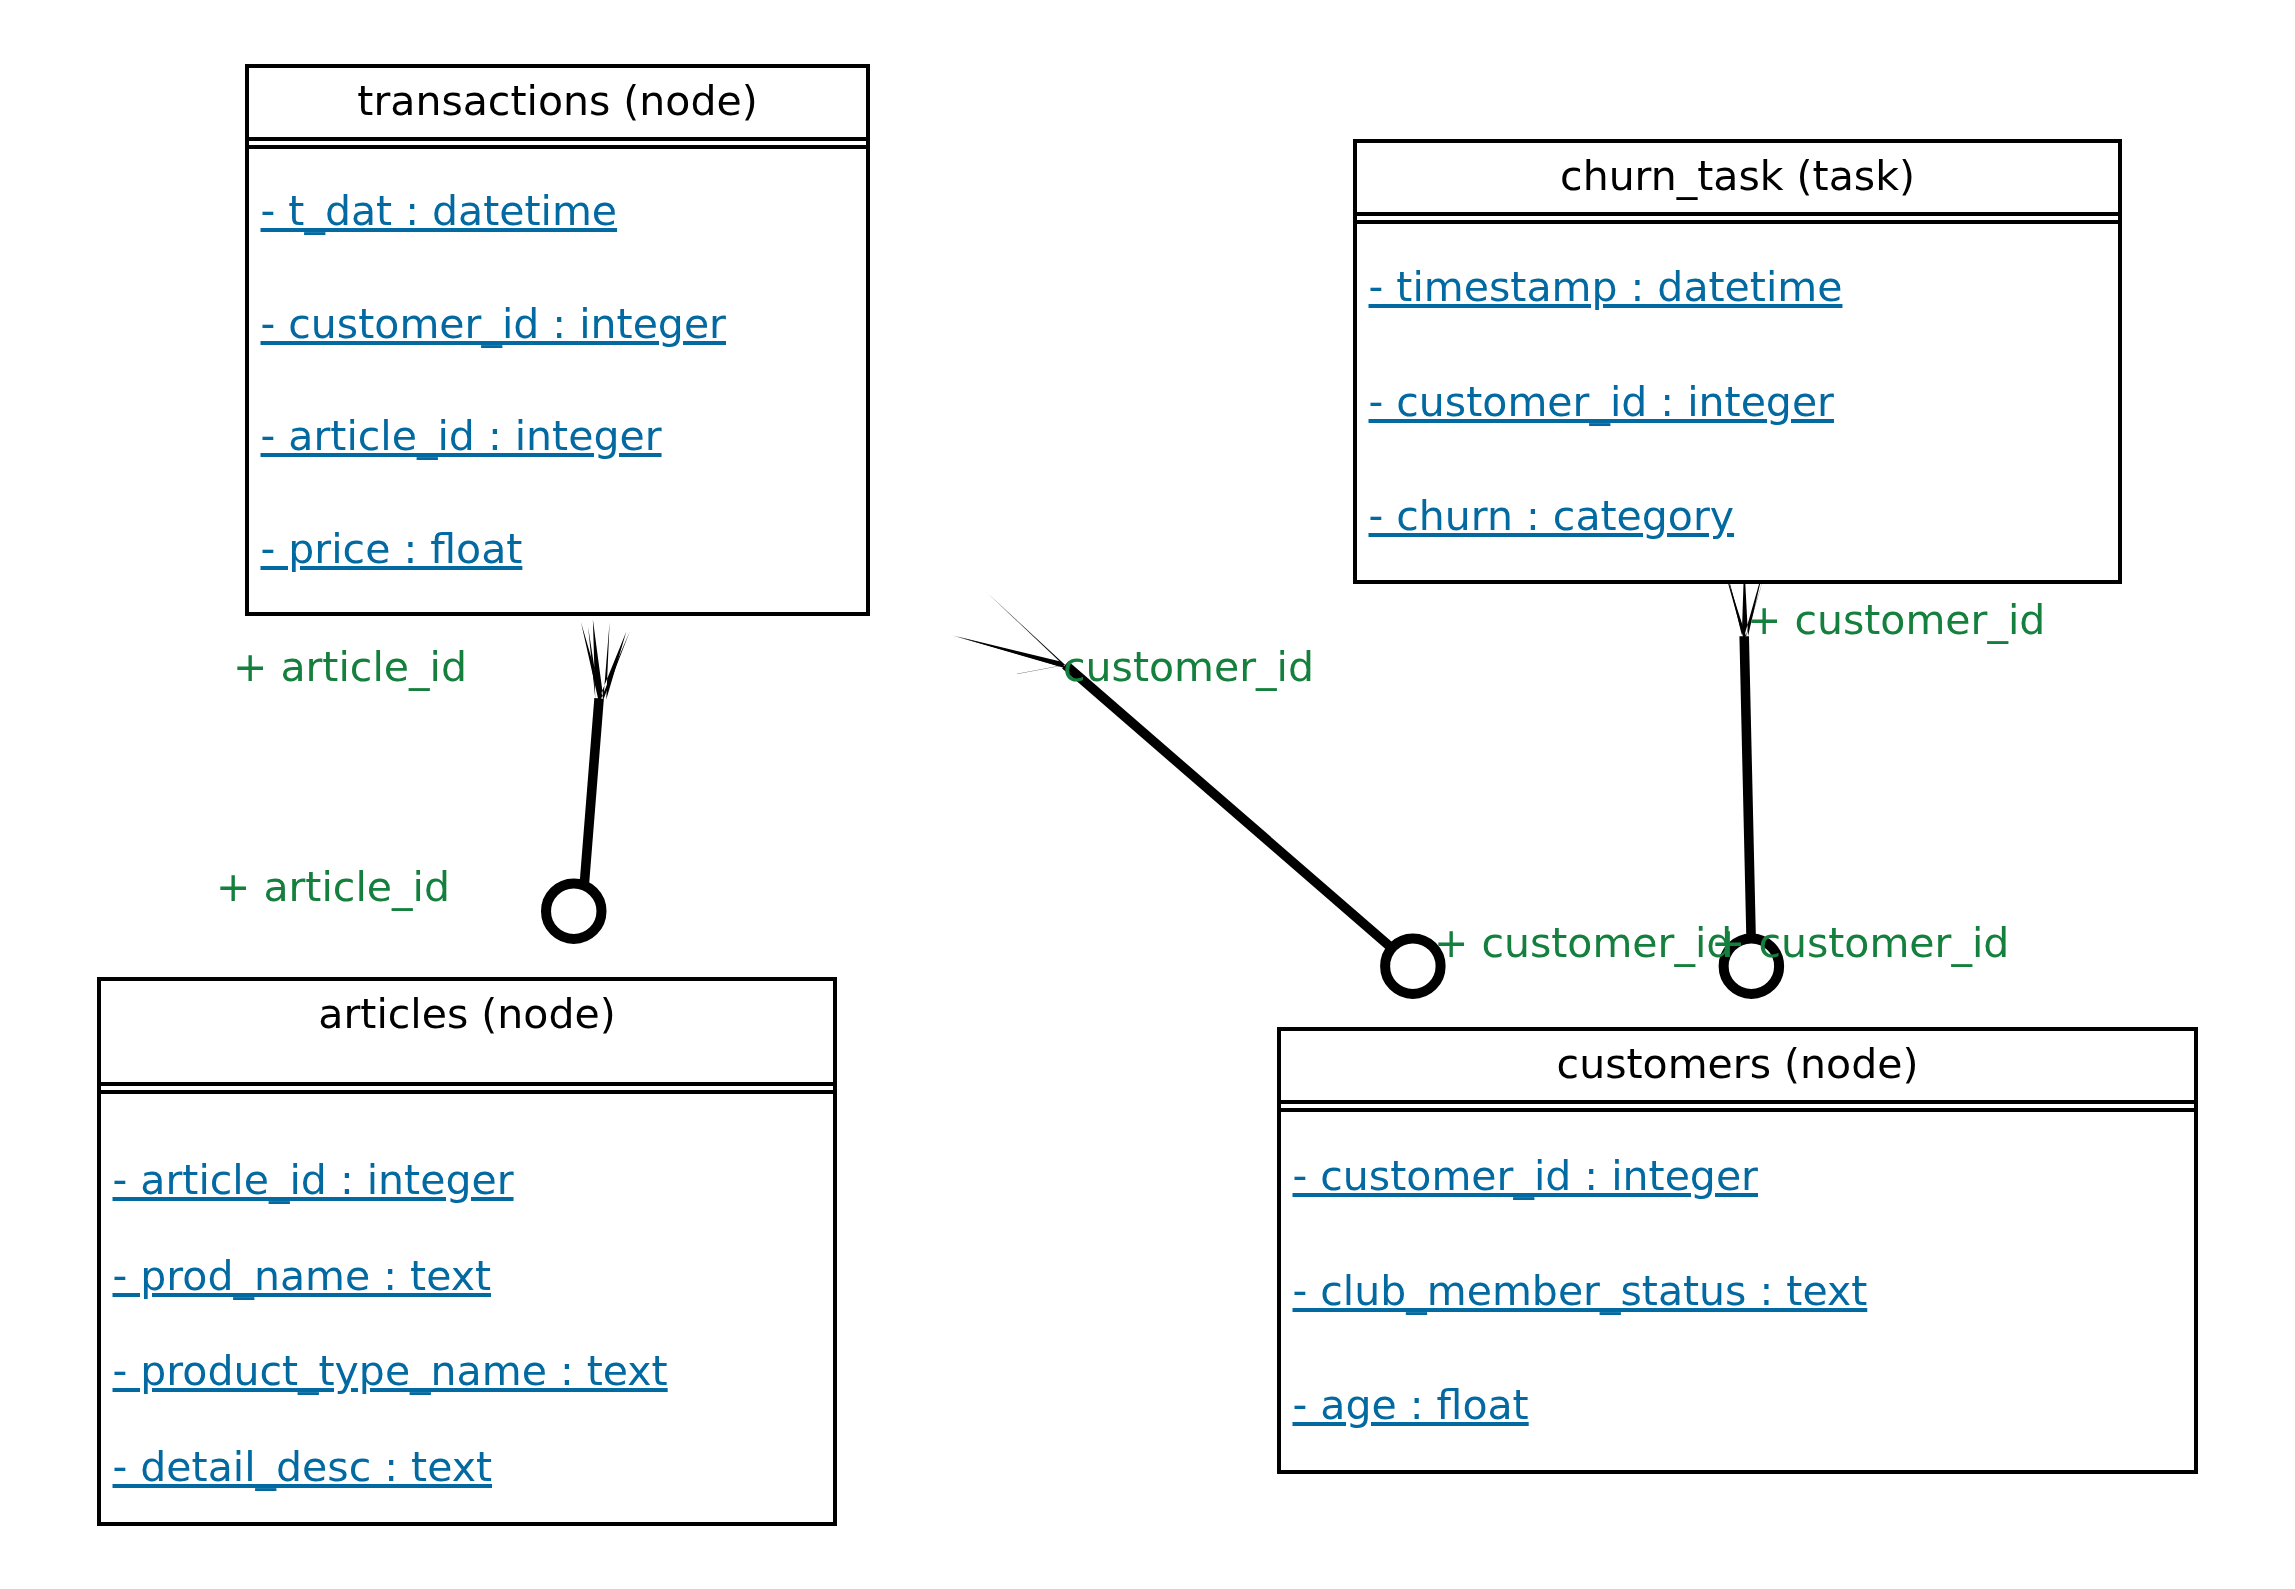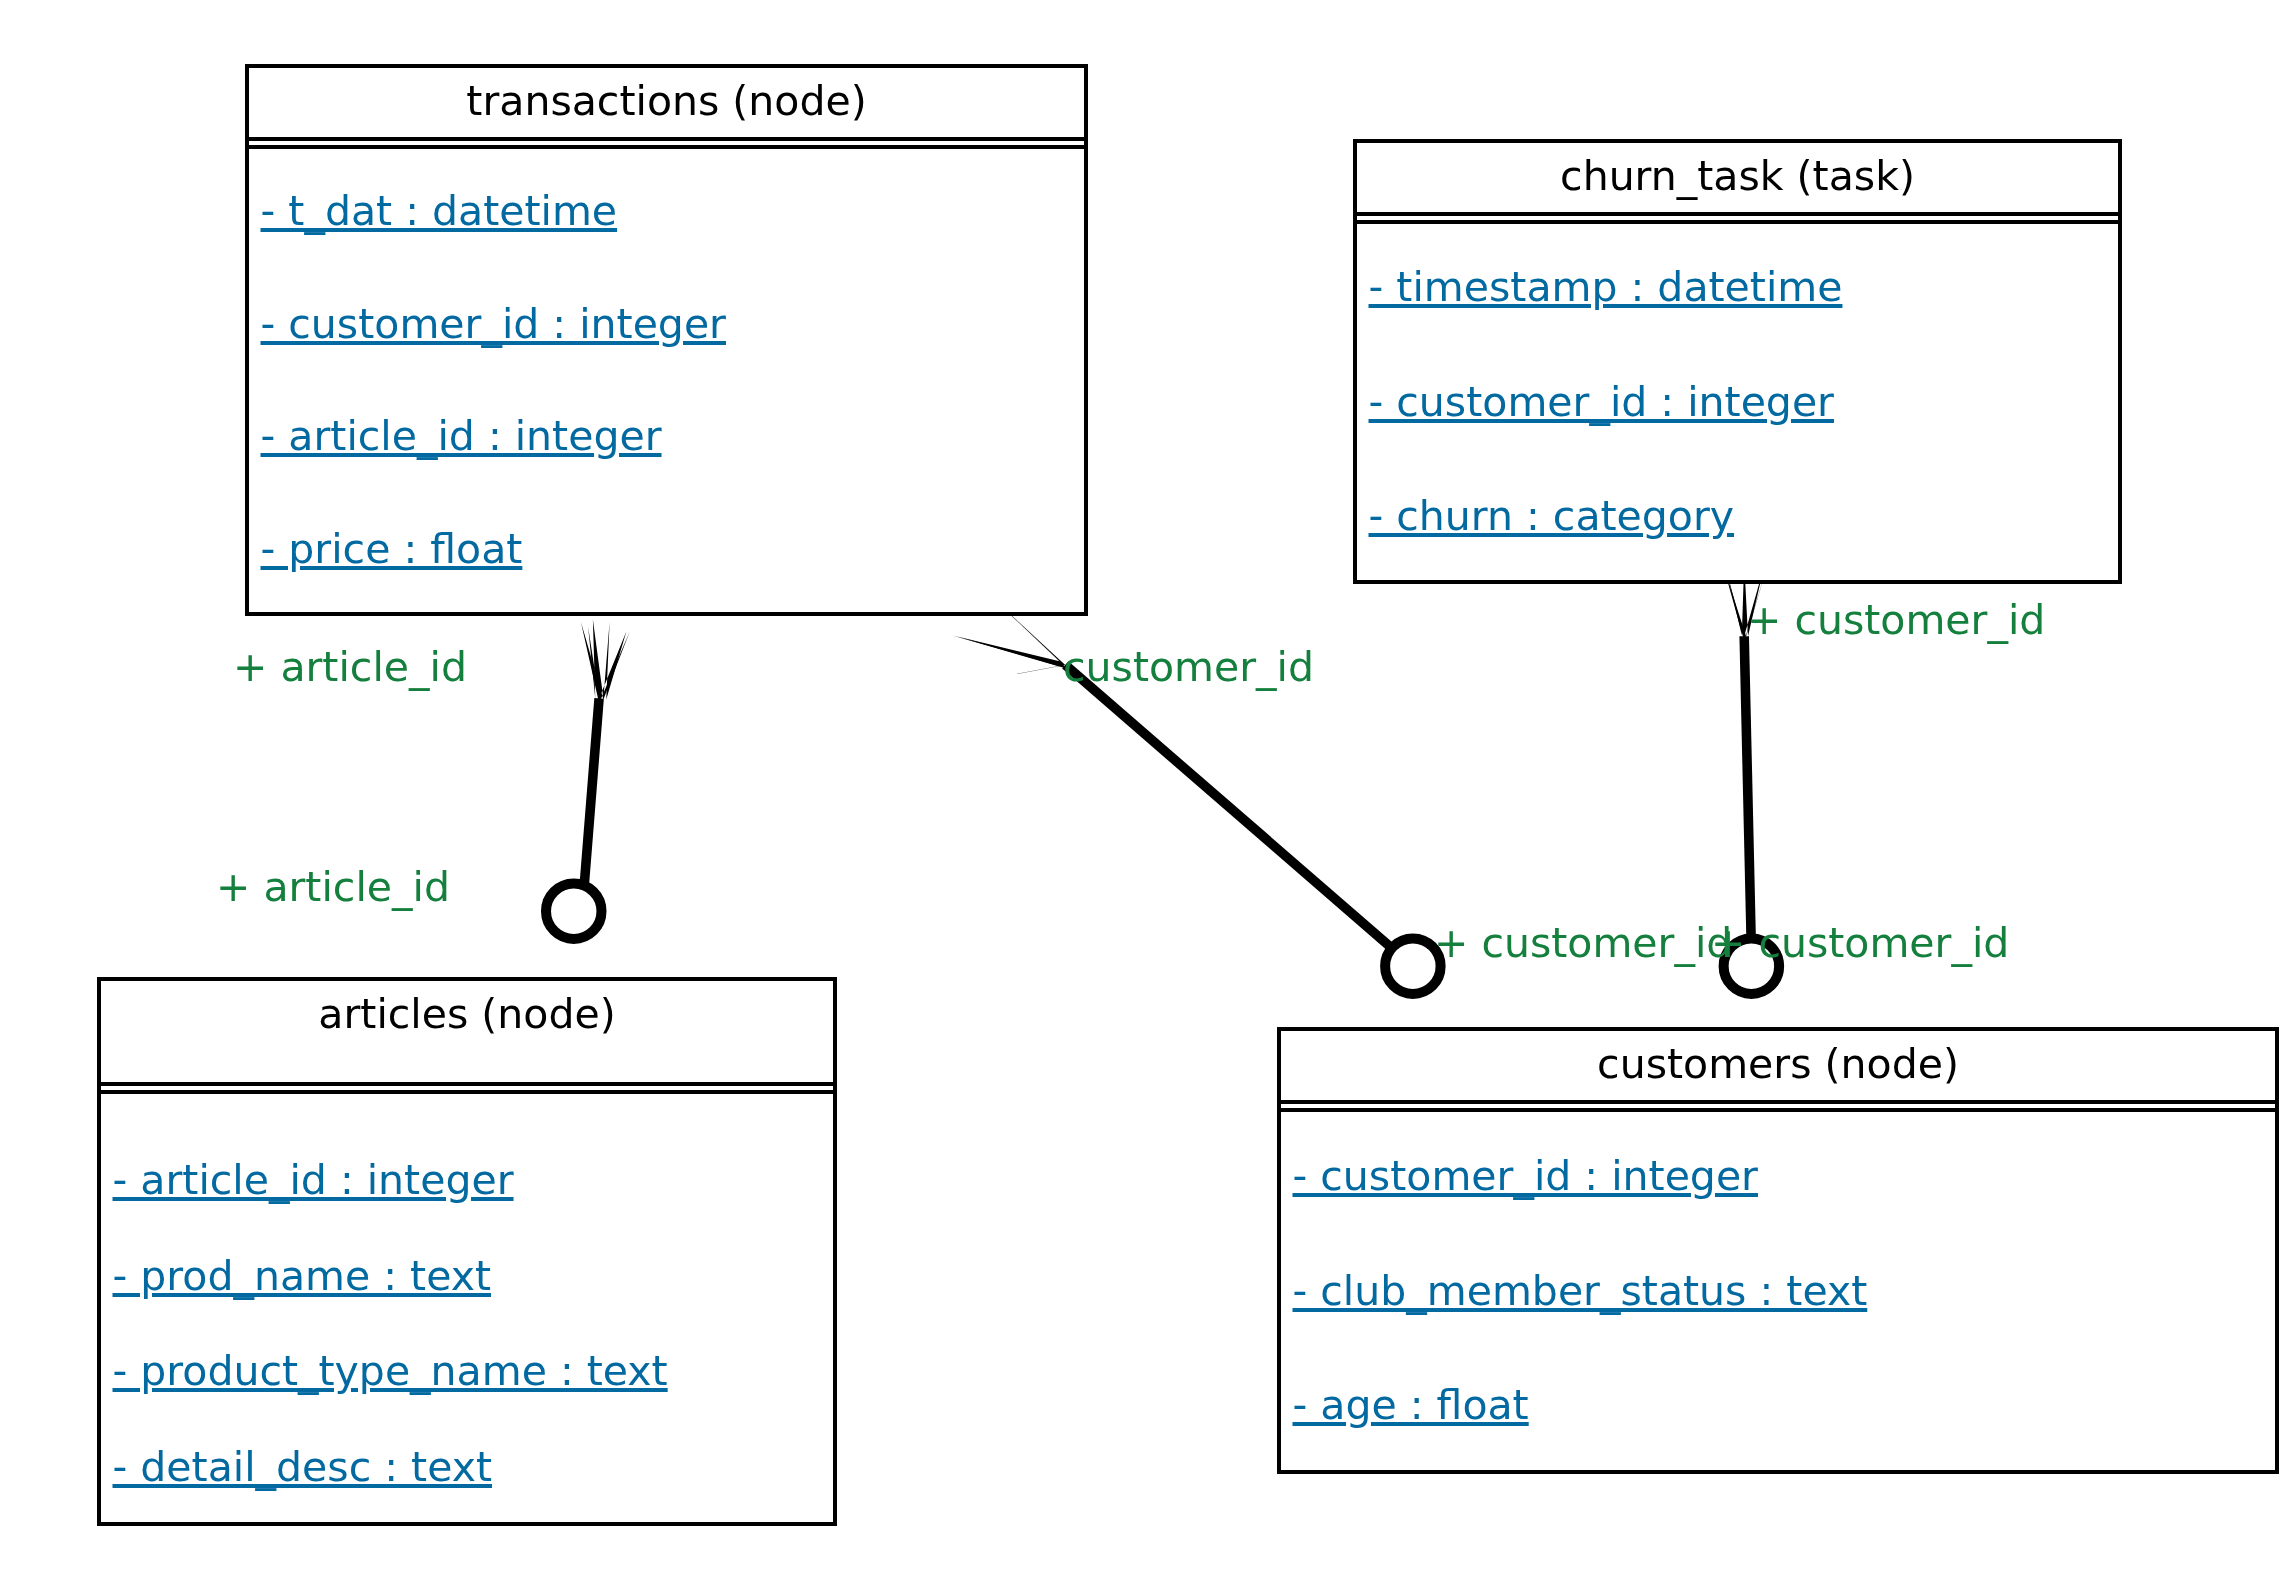--- a/index.html
+++ b/index.html
@@ -102,21 +102,21 @@
     </g>
 
     <g>
       <line x1="3663" y1="1985" x2="3648" y2="1330" stroke="#000000" stroke-width="20"></line>
       <polygon points="3648,1330 3608,1182 3643,1328 3648,1175 3656,1330 3690,1182" fill="#000000"></polygon>
       <polygon points="3648,1340 3602,1175 3652,1330 3698,1178" fill="#000000"></polygon>
       <circle cx="3663" cy="2020" r="58" fill="#ffffff" stroke="#000000" stroke-width="21"></circle>
     </g>
   </svg>
 
-  <div class="entity" style="left:245px; top:64px; width:843px; height:552px;">
+  <div class="entity" style="left:245px; top:64px; width:625px; height:552px;">
     <div class="entity-title">transactions (node)</div>
     <div class="entity-divider"></div>
     <div class="entity-attrs">
       <div class="attr">- t_dat : datetime</div>
       <div class="attr">- customer_id : integer</div>
       <div class="attr">- article_id : integer</div>
       <div class="attr">- price : float</div>
     </div>
   </div>
 
@@ -134,21 +134,21 @@
     <div class="entity-title">articles (node)</div>
     <div class="entity-divider"></div>
     <div class="entity-attrs">
       <div class="attr">- article_id : integer</div>
       <div class="attr">- prod_name : text</div>
       <div class="attr">- product_type_name : text</div>
       <div class="attr">- detail_desc : text</div>
     </div>
   </div>
 
-  <div class="entity" style="left:1277px; top:1027px; width:1002px; height:447px;">
+  <div class="entity" style="left:1277px; top:1027px; width:921px; height:447px;">
     <div class="entity-title">customers (node)</div>
     <div class="entity-divider"></div>
     <div class="entity-attrs">
       <div class="attr">- customer_id : integer</div>
       <div class="attr">- club_member_status : text</div>
       <div class="attr">- age : float</div>
     </div>
   </div>
 
   <div class="edge-label" style="left:233px; top:647px;">+ article_id</div>

